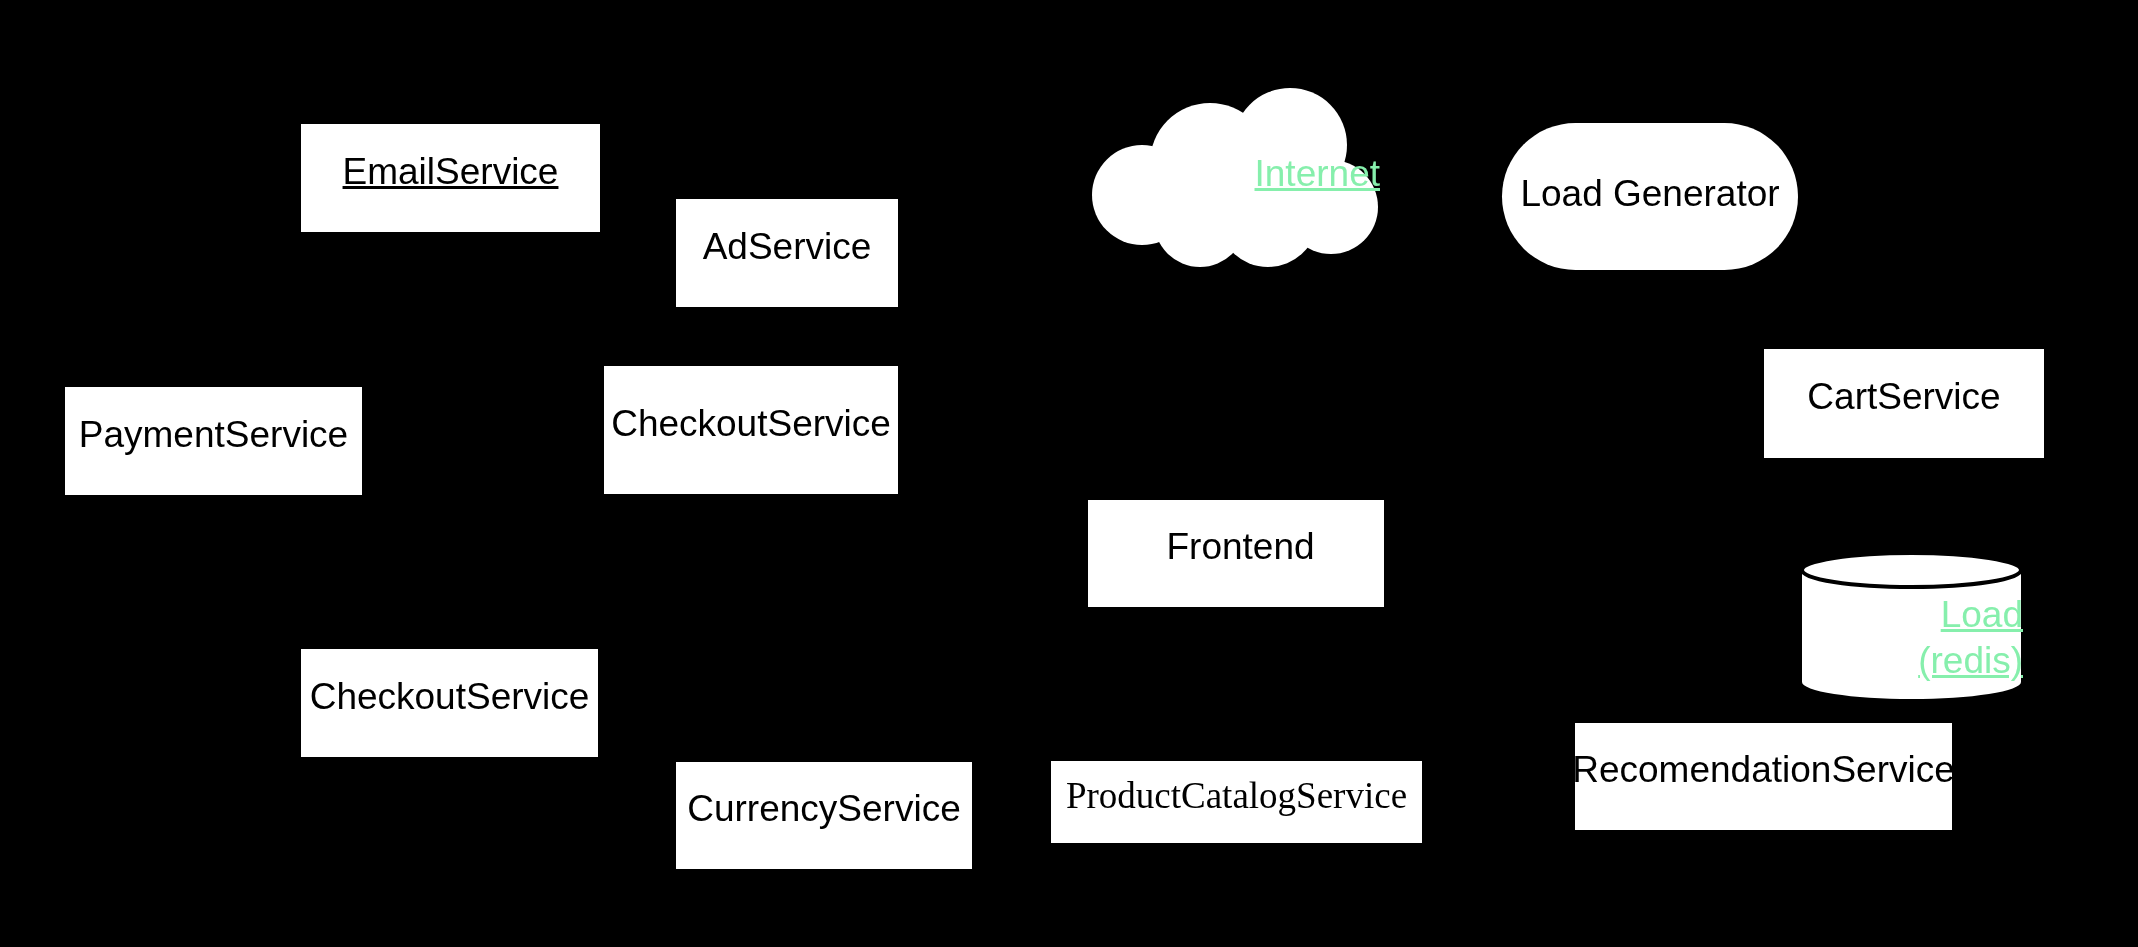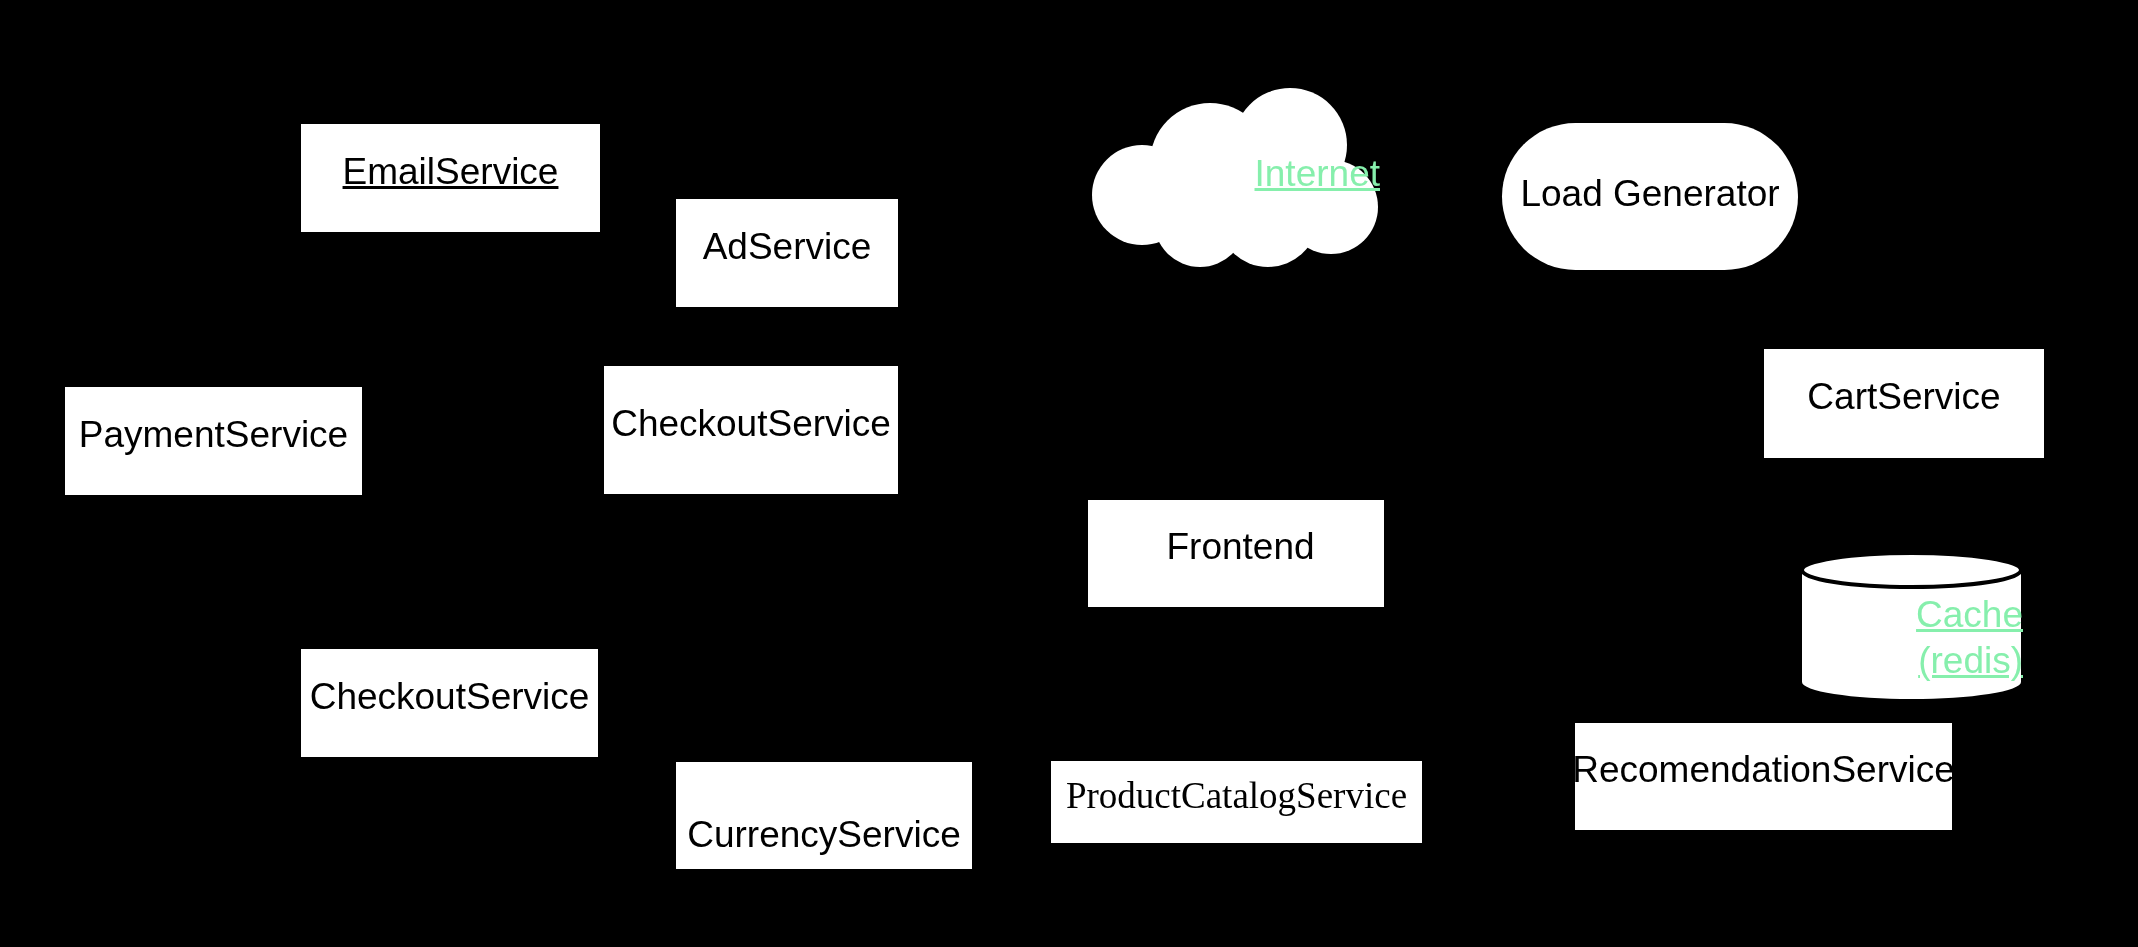--- a/index.html
+++ b/index.html
@@ -46,21 +46,21 @@
   }
 
   
   .n-email          { left: 301px;  top: 124px; width: 299px; height: 108px; text-decoration: underline; }
   .n-ad             { left: 676px;  top: 199px; width: 222px; height: 108px; text-align: center; }
   .n-payment        { left: 65px;   top: 387px; width: 297px; height: 108px; }
   .n-checkout       { left: 604px;  top: 366px; width: 294px; height: 128px; }
   .n-cart           { left: 1764px; top: 349px; width: 280px; height: 109px; }
   .n-frontend       { left: 1088px; top: 500px; width: 296px; height: 107px; padding-left: 9px; }
   .n-shipping       { left: 301px;  top: 649px; width: 297px; height: 108px; }
-  .n-currency       { left: 676px;  top: 762px; width: 296px; height: 107px; align-items: flex-end; }
+  .n-currency       { left: 676px;  top: 762px; width: 296px; height: 107px; }
   .n-productcatalog { left: 1051px; top: 761px; width: 371px; height: 82px; font-family: Liberation Serif, serif; }
   .n-recommendation { left: 1575px; top: 723px; width: 377px; height: 107px; }
 
   
   .n-loadgen {
     left: 1502px; top: 123px; width: 296px; height: 147px;
     border-radius: 74px;
     padding-bottom: 4px;
   }
 
@@ -134,18 +134,18 @@
     </svg>
     <div class="shape-label">Internet</div>
   </div>
 
   <div class="shape-holder n-cache">
     <svg width="223" height="152" viewBox="0 0 223 152" xmlns="http://www.w3.org/2000/svg">
       <path d="M2,20 L2,132 A109.5,17 0 0 0 221,132 L221,20 Z" fill="#ffffff"></path>
       <ellipse cx="111.5" cy="20" rx="109.5" ry="17" fill="#ffffff" stroke="#000000" stroke-width="4"></ellipse>
     </svg>
     <div class="shape-label">
-      <div>Cache</div>
+      <div>Load</div>
       <div>(redis)</div>
     </div>
   </div>
 
 </div>
 
 </body></html>

